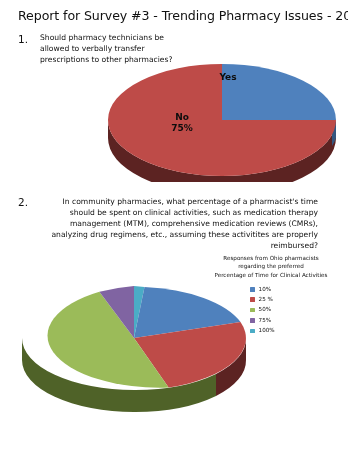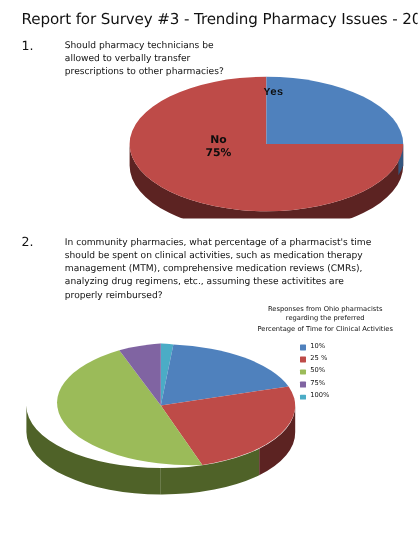--- a/index.html
+++ b/index.html
@@ -17,25 +17,25 @@
     color:#111;white-space:nowrap;
   }
 
   
   .q{position:absolute;display:flex;}
   .q-num{
     width:22px;flex:0 0 22px;
     font-size:10.5px;color:#111;
   }
   .q-text{
-    font-size:7.6px;line-height:1.42;color:#111;margin-left:14px;
+    font-size:7.6px;line-height:1.42;color:#111;
   }
   #q1{left:18px;top:33px;width:170px;}
   #q2{left:18px;top:196px;width:300px;}
-  #q2 .q-text{line-height:1.45;}
+  #q2 .q-text{line-height:1.45;text-align:right;}
 
   
   .chart{position:absolute;}
 
   
   #pie1{left:104px;top:58px;width:236px;height:124px;}
   
   #pie2{left:16px;top:286px;width:236px;height:136px;}
 
   
@@ -58,21 +58,21 @@
     border-radius:0.5px;
   }
   .legend-label{font-size:5.6px;color:#111;line-height:1;}
 
   
   .pie-label{
     position:absolute;text-align:center;
     font-size:9px;font-weight:bold;color:#0d0d0d;
     line-height:1.25;white-space:nowrap;
   }
-  #lbl-yes{left:198px;top:72px;width:60px;font-family:Liberation Mono, monospace;}
+  #lbl-yes{left:198px;top:72px;width:60px;}
   #lbl-no{left:152px;top:112px;width:60px;}
   svg{display:block;overflow:visible;}
 </style>
 </head>
 <body>
 
 <div class="page">
 
   <div class="title">Report for Survey #3 - Trending Pharmacy Issues - 2016</div>
 

